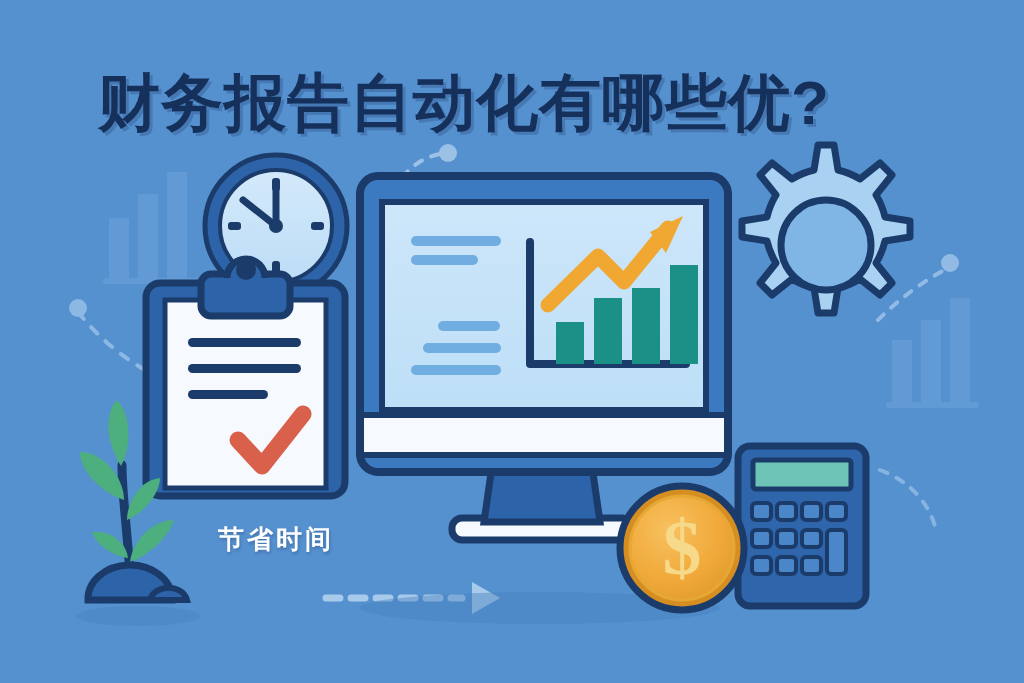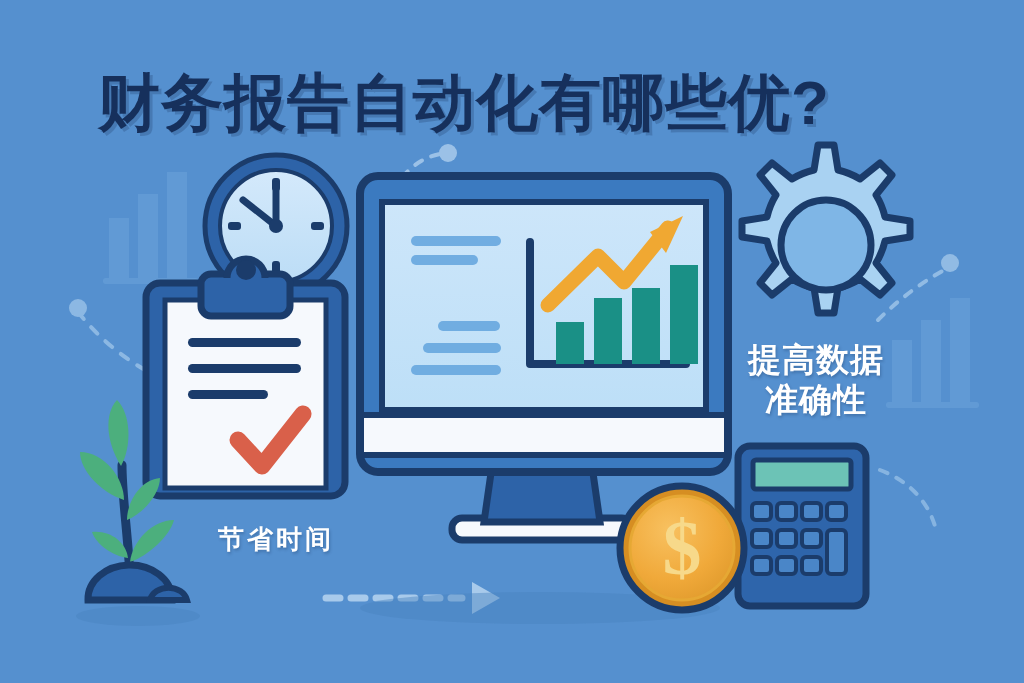--- a/index.html
+++ b/index.html
@@ -230,18 +230,14 @@
 
   <div style="position:absolute;left:644px;top:504px;width:76px;height:88px;display:flex;align-items:center;justify-content:center;
               font-size:78px;font-weight:bold;color:#f7d98a;font-family:'Liberation Serif',serif;pointer-events:none;">$</div>
 
   <div class="title-wrap">
     <div class="title-text">财务报告自动化有哪些优?</div>
   </div>
 
   <div class="label" id="label-save-time">节省时间</div>
 
-  <div class="label" id="label-accuracy">
-    <span class="ln1">提高数据</span>
-    <span class="ln2">准确性</span>
-  </div>
 
 </div>
 
 </body></html>

